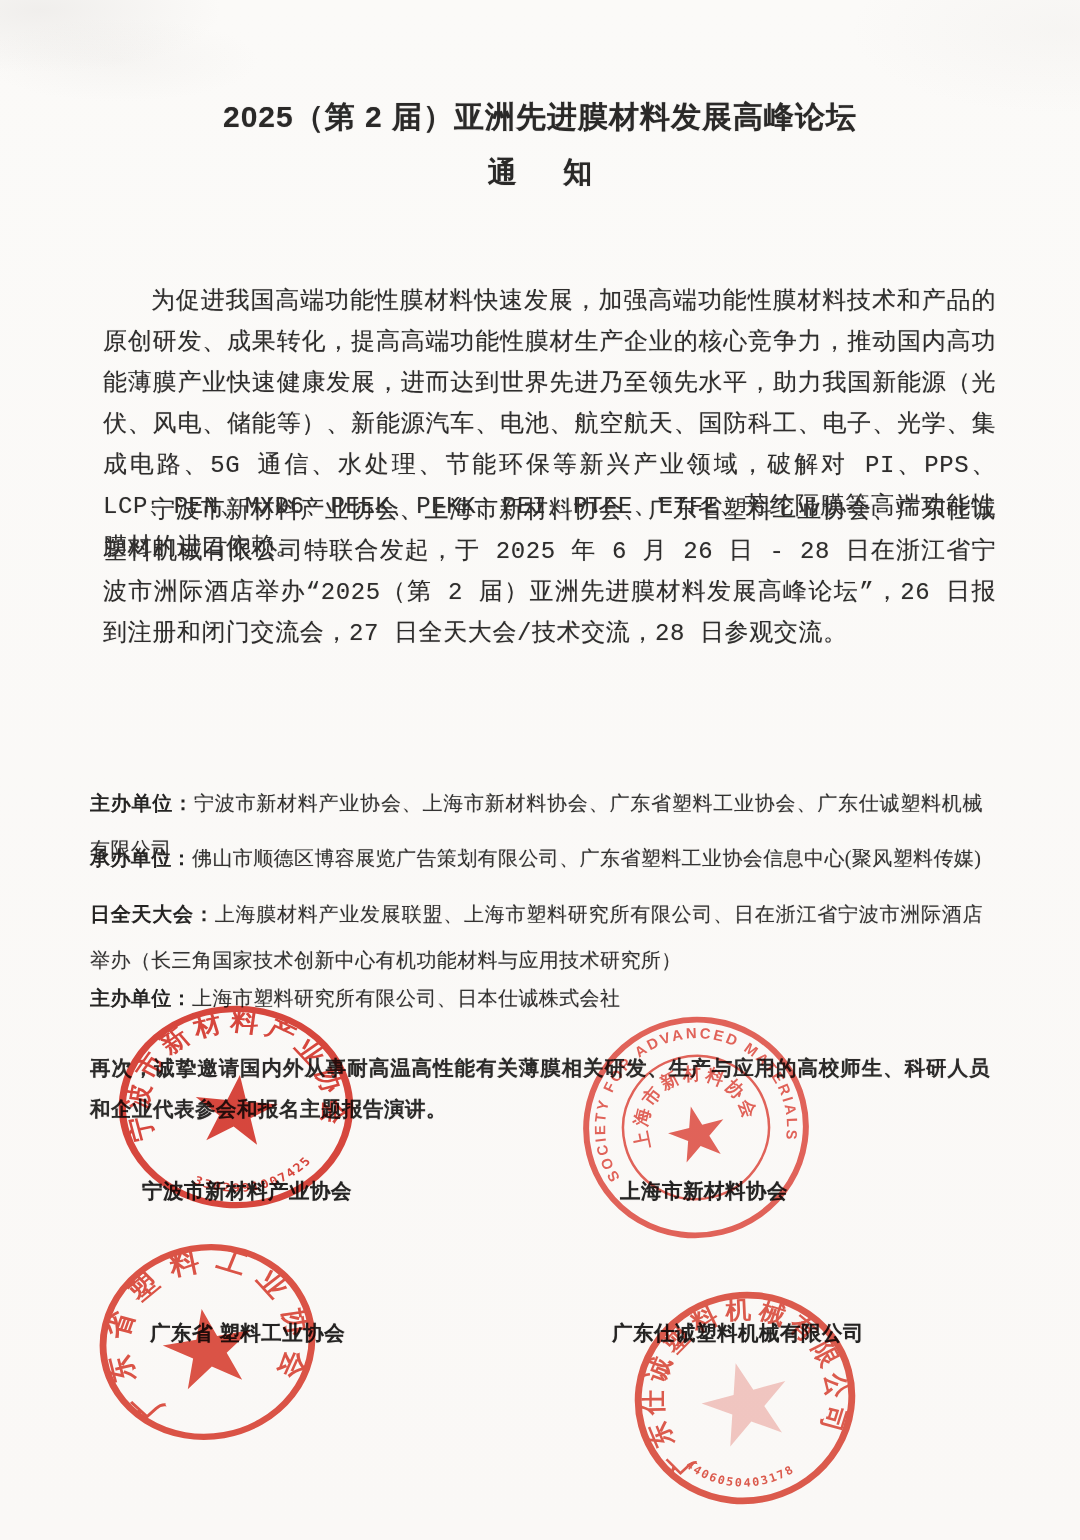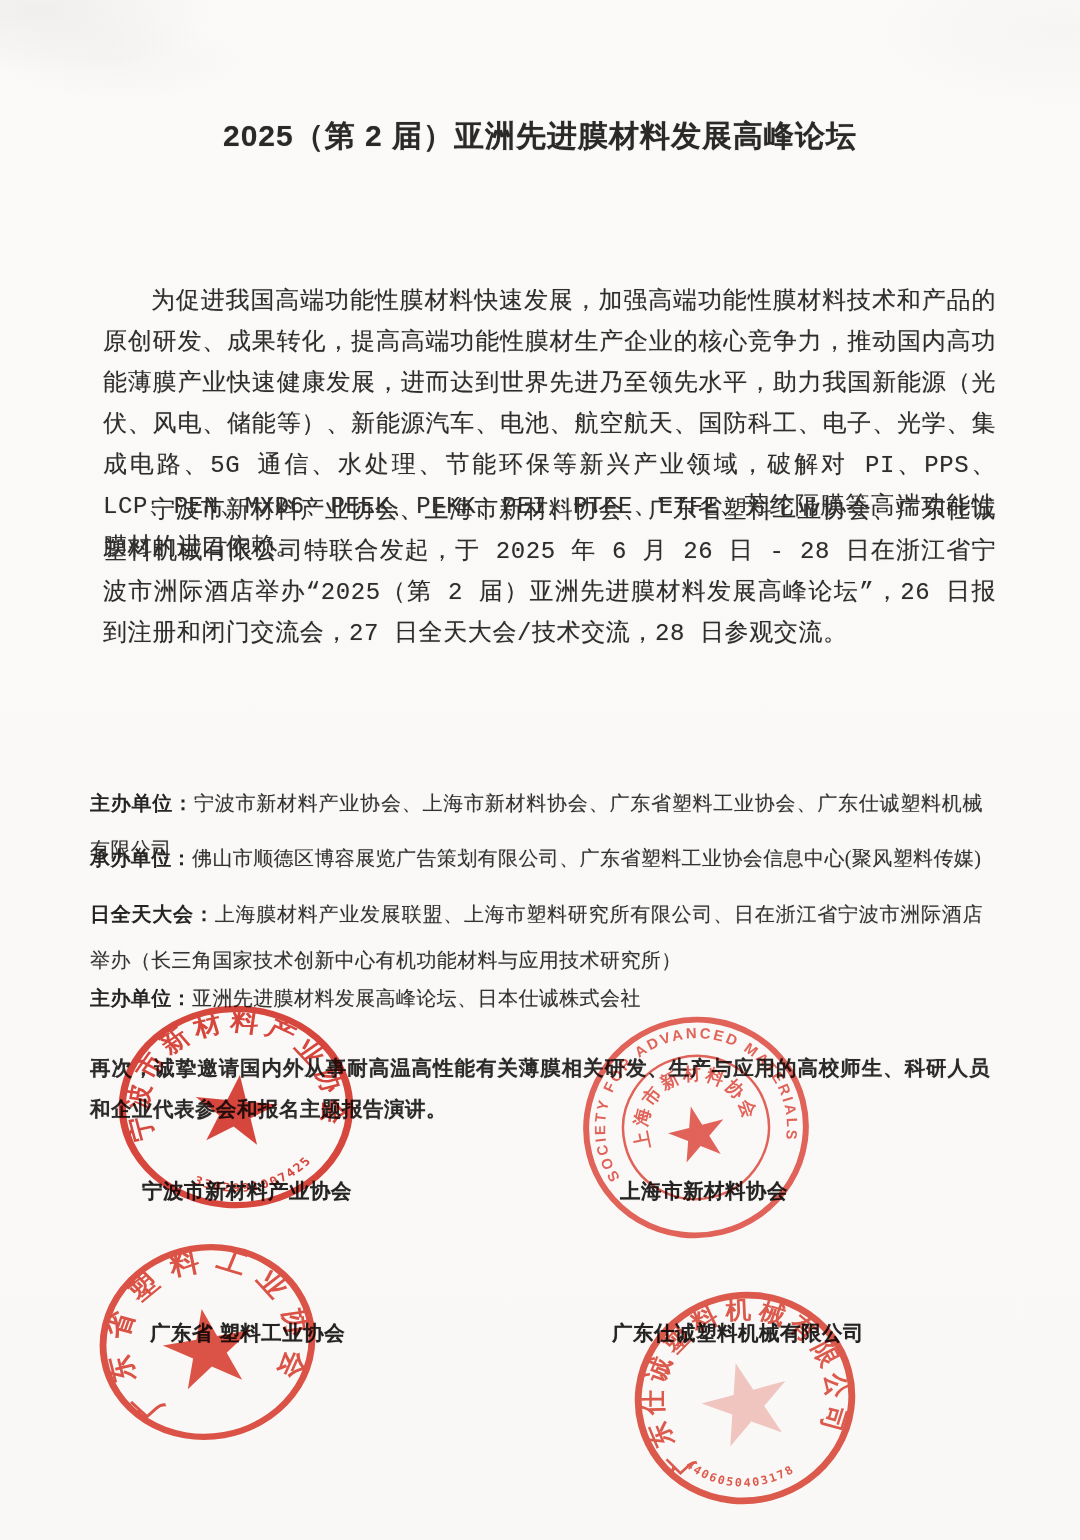--- a/index.html
+++ b/index.html
@@ -9,21 +9,21 @@
     background:#f6f4f2;
   }
   .page{
     position:relative;width:1080px;height:1540px;overflow:hidden;
     background:
       radial-gradient(260px 90px at 40px 10px, rgba(190,185,182,.18), rgba(190,185,182,0) 70%),
       radial-gradient(200px 60px at 120px 60px, rgba(200,196,192,.10), rgba(200,196,192,0) 70%),
       radial-gradient(300px 120px at 1060px 30px, rgba(205,200,196,.10), rgba(205,200,196,0) 70%),
       linear-gradient(#fbfaf8,#faf8f6);
   }
-  .txt{color:#2e2d2c;text-shadow:0 0 1px rgba(60,58,56,.35);margin-top:19px;}
+  .txt{color:#2e2d2c;text-shadow:0 0 1px rgba(60,58,56,.35);}
   .title{
     position:absolute;left:0;top:96px;width:100%;text-align:center;
     font-size:30px;font-weight:bold;line-height:42px;letter-spacing:1px;color:#2a2928;
     text-shadow:0 0 1px rgba(50,48,46,.45);
   }
   .subtitle{
     position:absolute;left:0;top:151px;width:100%;text-align:center;
     font-size:29px;font-weight:bold;line-height:42px;letter-spacing:1.6em;text-indent:1.6em;
     color:#2a2928;text-shadow:0 0 1px rgba(50,48,46,.45);
   }
@@ -67,28 +67,29 @@
   .serial{font-family:"DejaVu Sans Mono","Liberation Mono",monospace;font-weight:bold;}
   .sn1{font-size:13px;letter-spacing:2px;}
   .sn4{font-size:12px;letter-spacing:2px;}
 </style>
 </head>
 <body>
 
 <div class="page">
 
   <div class="title txt">2025（第 2 届）亚洲先进膜材料发展高峰论坛</div>
+  <div class="subtitle txt">通知</div>
 
   <p class="bodytext indent p1 txt">为促进我国高端功能性膜材料快速发展，加强高端功能性膜材料技术和产品的原创研发、成果转化，提高高端功能性膜材生产企业的核心竞争力，推动国内高功能薄膜产业快速健康发展，进而达到世界先进乃至领先水平，助力我国新能源（光伏、风电、储能等）、新能源汽车、电池、航空航天、国防科工、电子、光学、集成电路、5G 通信、水处理、节能环保等新兴产业领域，破解对 PI、PPS、LCP、PEN、MXD6、PEEK、PEKK、PEI、PTFE、ETFE、芳纶隔膜等高端功能性膜材的进口依赖。</p>
   <p class="bodytext indent p2 txt">宁波市新材料产业协会、上海市新材料协会、广东省塑料工业协会、广东仕诚塑料机械有限公司特联合发起，于 2025 年 6 月 26 日 - 28 日在浙江省宁波市洲际酒店举办“2025（第 2 届）亚洲先进膜材料发展高峰论坛”，26 日报到注册和闭门交流会，27 日全天大会/技术交流，28 日参观交流。</p>
 
   <p class="section s1"><span class="sec-label">主办单位：</span><span class="sec-text txt">宁波市新材料产业协会、上海市新材料协会、广东省塑料工业协会、广东仕诚塑料机械有限公司</span></p>
   <p class="section s2"><span class="sec-label">承办单位：</span><span class="sec-text txt">佛山市顺德区博容展览广告策划有限公司、广东省塑料工业协会信息中心(聚风塑料传媒)</span></p>
   <p class="section s3"><span class="sec-label">日全天大会：</span><span class="sec-text txt">上海膜材料产业发展联盟、上海市塑料研究所有限公司、日在浙江省宁波市洲际酒店举办（长三角国家技术创新中心有机功能材料与应用技术研究所）</span></p>
-  <p class="section s4"><span class="sec-label">主办单位：</span><span class="sec-text txt">亚洲先进膜材料发展高峰论坛、日本仕诚株式会社</span></p>
+  <p class="section s4"><span class="sec-label">主办单位：</span><span class="sec-text txt">上海市塑料研究所有限公司、日本仕诚株式会社</span></p>
 
   <p class="closing">再次，诚挚邀请国内外从事耐高温高性能有关薄膜相关研发、生产与应用的高校师生、科研人员和企业代表参会和报名主题报告演讲。</p>
 
   <div class="stamp-label lbl1">宁波市新材料产业协会</div>
   <div class="stamp-label lbl2">上海市新材料协会</div>
   <div class="stamp-label lbl3">广东省 塑料工业协会</div>
   <div class="stamp-label lbl4">广东仕诚塑料机械有限公司</div>
 
   <svg class="stamp st1" width="248" height="214" viewBox="0 0 240 240" preserveAspectRatio="none">
     <g transform="rotate(6 120 120)">

